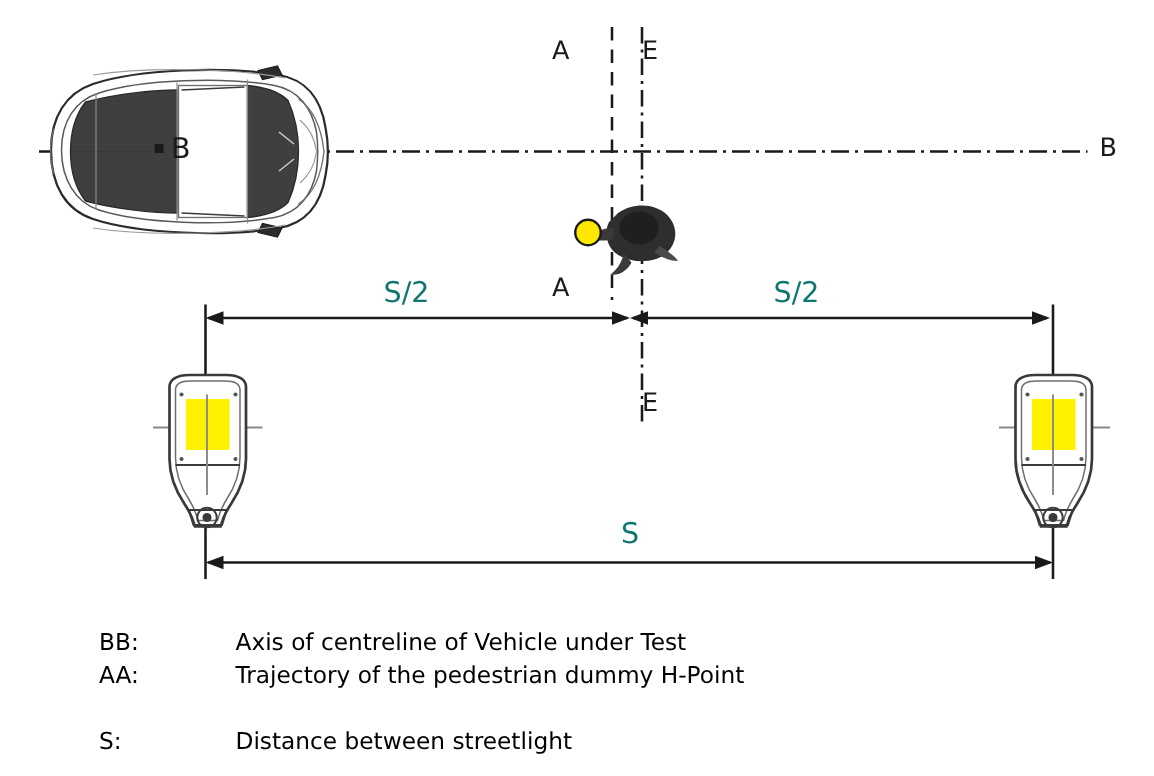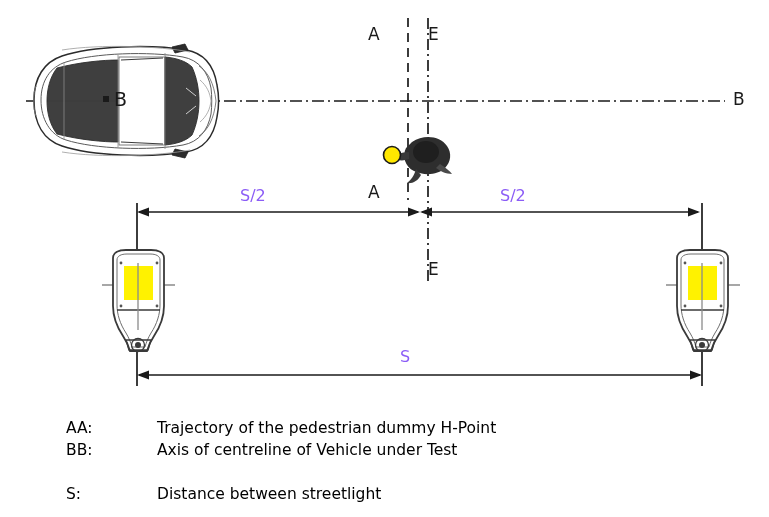--- a/index.html
+++ b/index.html
@@ -26,24 +26,25 @@
   
   .axis-label {
     font-family: "DejaVu Sans", sans-serif;
     font-size: 17px;
     line-height: 17px;
     color: #1a1a1a;
     white-space: nowrap;
   }
   .dim-label {
     font-family: "DejaVu Sans", sans-serif;
-    font-size: 16px;
+    font-size: 19px;
     line-height: 17px;
-    color: #8b5cf6;
+    color: #0f766e;
     white-space: nowrap;
+    text-align: center;
   }
 
   
   #legend {
     position: absolute;
     left: 66px;
     top: 419px;
     width: 560px;
   }
   .legend-row {
@@ -272,27 +273,27 @@
 
   <div class="abs dim-label" style="left:240px; top:187px; width:62px;">S/2</div>
 
   <div class="abs dim-label" style="left:500px; top:187px; width:62px;">S/2</div>
 
   <div class="abs dim-label" style="left:400px; top:348px; width:40px;">S</div>
 
   <div id="legend">
 
     <div class="legend-row">
+      <span class="legend-key">BB:</span>
+      <span class="legend-desc">Axis of centreline of Vehicle under Test</span>
+    </div>
+
+    <div class="legend-row">
       <span class="legend-key">AA:</span>
       <span class="legend-desc">Trajectory of the pedestrian dummy H-Point</span>
-    </div>
-
-    <div class="legend-row">
-      <span class="legend-key">BB:</span>
-      <span class="legend-desc">Axis of centreline of Vehicle under Test</span>
     </div>
 
     <div class="legend-row">
     </div>
 
     <div class="legend-row">
       <span class="legend-key">S:</span>
       <span class="legend-desc">Distance between streetlight</span>
     </div>
 

